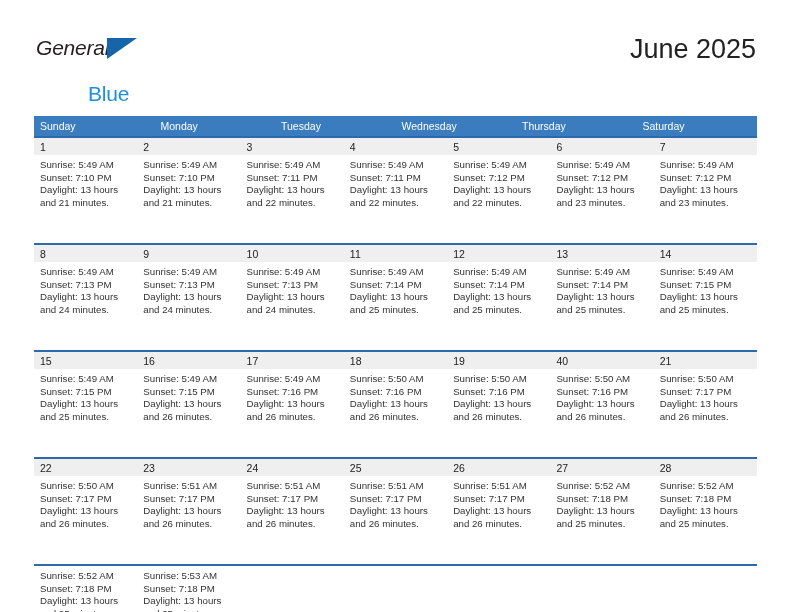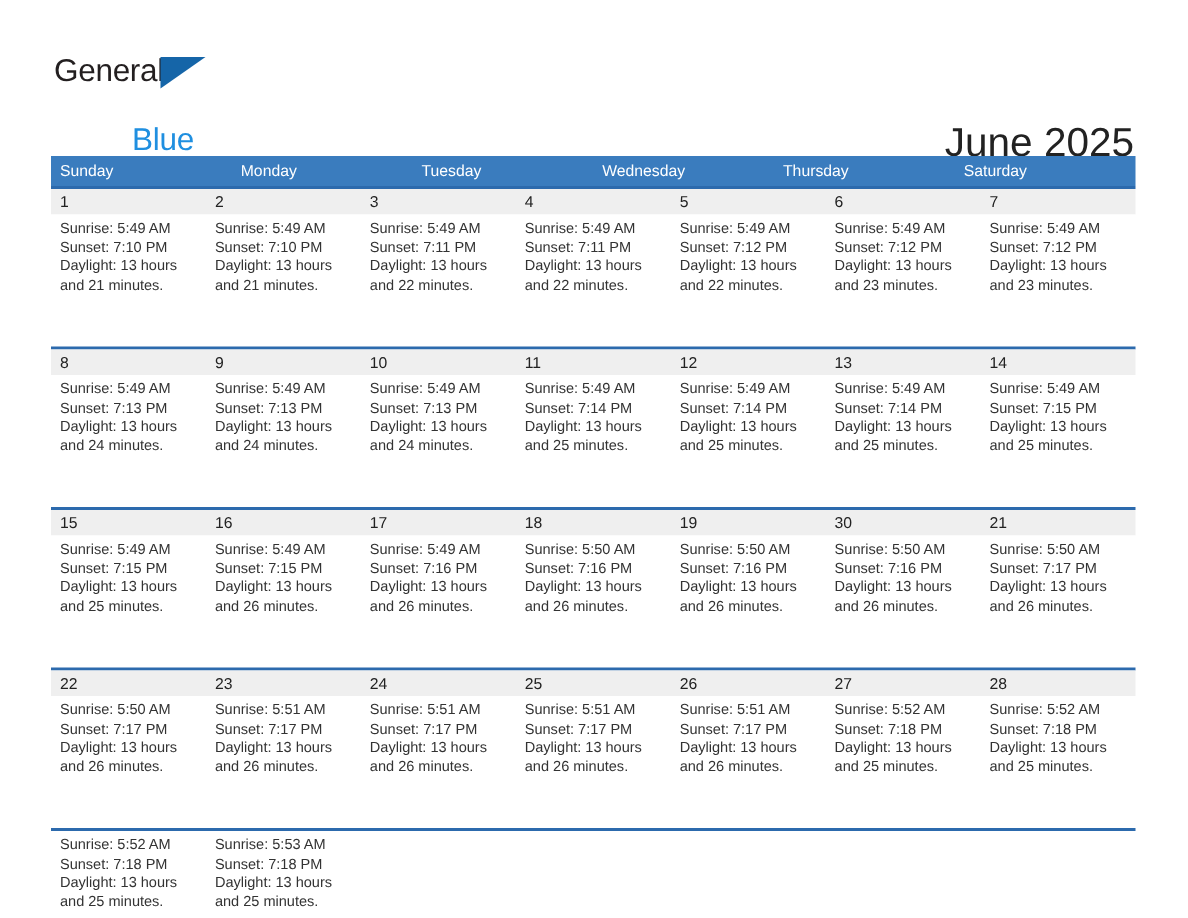--- a/index.html
+++ b/index.html
@@ -38,20 +38,21 @@
   }
   .logo-general {
     position: absolute;
     left: 0;
     top: 0;
     font-size: 21px;
     font-weight: 400;
     letter-spacing: -0.2px;
     color: #231f20;
     line-height: 24px;
+    font-style: italic;
   }
   .logo-triangle {
     position: absolute;
     left: 71px;
     top: 2px;
     width: 0;
     height: 0;
     border-left: 30px solid #1565a8;
     border-bottom: 21px solid transparent;
   }
@@ -70,21 +71,20 @@
   .title {
     position: absolute;
     right: 36px;
     top: 33px;
     font-size: 27px;
     font-weight: 400;
     color: #222222;
     text-align: right;
     line-height: 32px;
     white-space: nowrap;
-    margin-top: 46px;
   }
   .subtitle {
     position: absolute;
     right: 36px;
     top: 78px;
     font-size: 13.5px;
     font-weight: 400;
     color: #222222;
     text-align: right;
     line-height: 16px;
@@ -96,20 +96,21 @@
     position: absolute;
     left: 34px;
     top: 104px;
     width: 723px;
   }
   .weekday-row {
     display: flex;
     width: 100%;
     background: #3a7cbe;
     height: 20px;
+    margin-top: 12px;
   }
   .weekday {
     flex: 1 1 0;
     box-sizing: border-box;
     padding: 3px 0 0 6px;
     font-size: 10.5px;
     color: #ffffff;
     line-height: 14px;
     white-space: nowrap;
     overflow: hidden;
@@ -282,21 +283,21 @@
       </div>
     </div>
 
     <div class="week">
       <div class="week-numbers">
         <div class="daynum">15</div>
         <div class="daynum">16</div>
         <div class="daynum">17</div>
         <div class="daynum">18</div>
         <div class="daynum">19</div>
-        <div class="daynum">30</div>
+        <div class="daynum">40</div>
         <div class="daynum">21</div>
       </div>
       <div class="week-details">
         <div class="details">
           <div>Sunrise: 5:49 AM</div>
           <div>Sunset: 7:15 PM</div>
           <div class="detail-daylight">Daylight: 13 hours and 25 minutes.</div>
         </div>
         <div class="details">
           <div>Sunrise: 5:49 AM</div>

